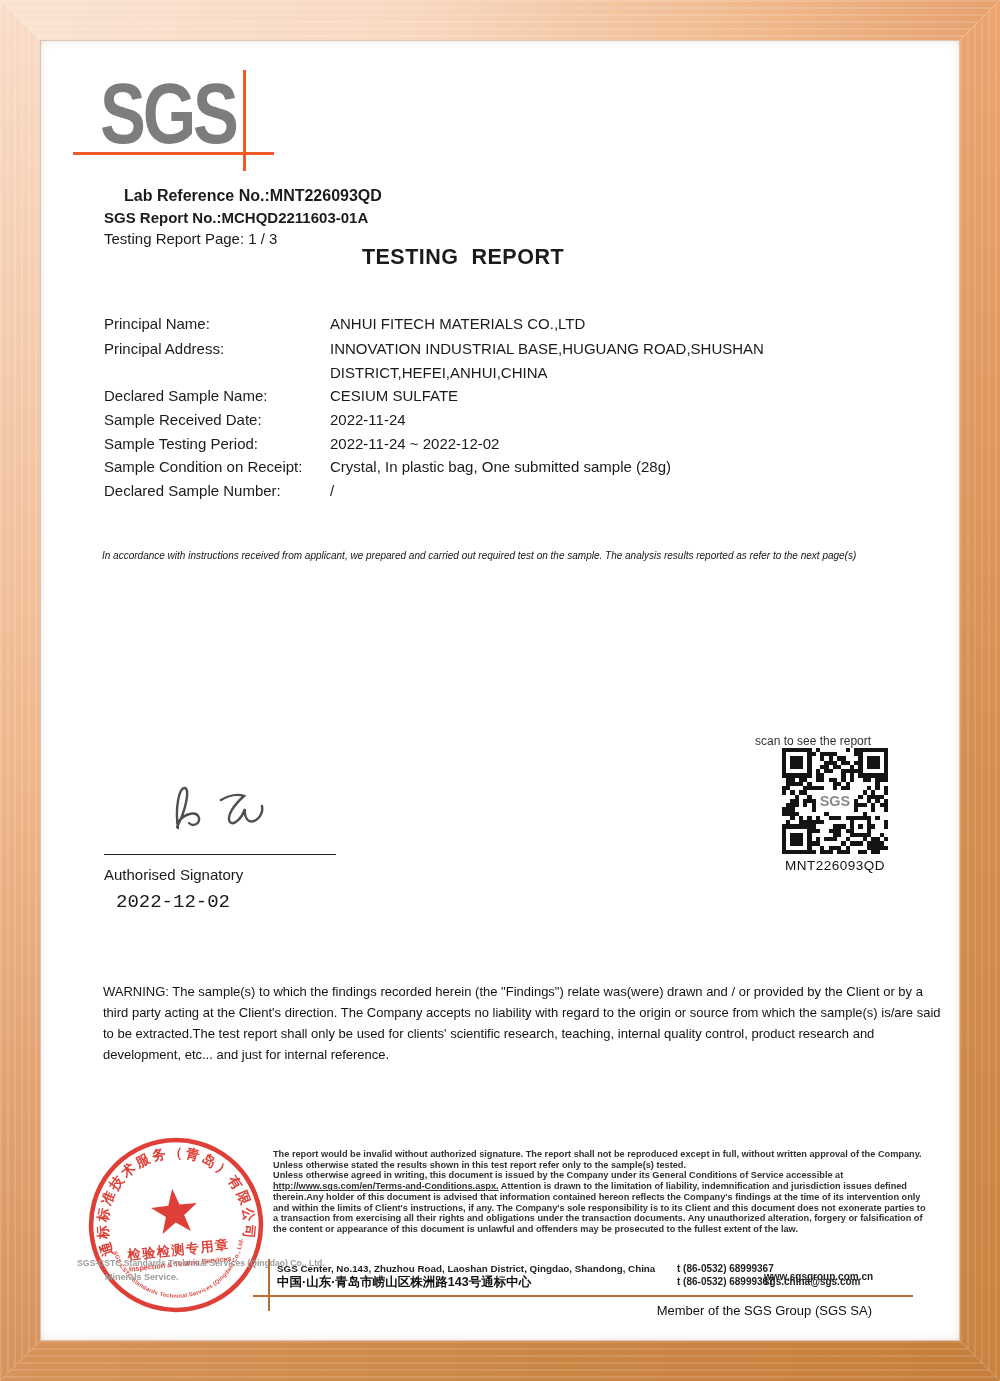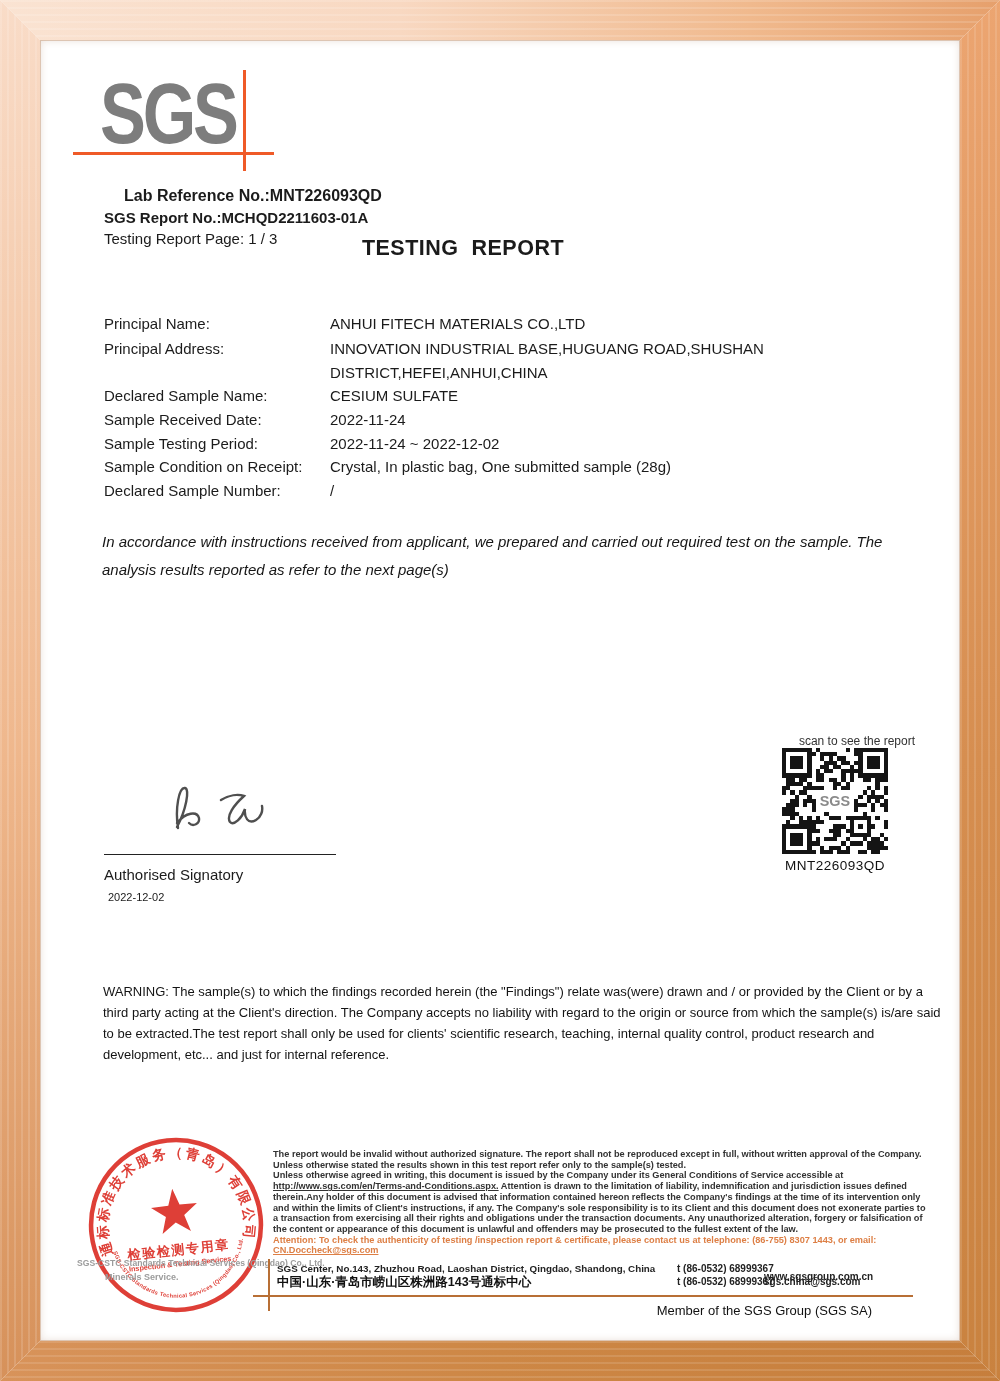--- a/index.html
+++ b/index.html
@@ -27,32 +27,32 @@
     box-shadow:inset 0 0 0 1px rgba(170,100,45,.30), inset 0 0 8px rgba(120,60,20,.18);}
   .abs{position:absolute;}
   
   .logo{left:60px;top:30px;font-size:86px;font-weight:bold;color:#7d7d7d;line-height:1;
     letter-spacing:-4px;transform:scaleX(.80);transform-origin:left top;}
   .cross-v{left:203px;top:30px;width:3px;height:101px;background:#ef5a28;}
   .cross-h{left:33px;top:112px;width:201px;height:3px;background:#ef5a28;}
   .labref{left:64px;top:147px;font-size:16px;font-weight:bold;margin-left:20px;}
   .repno{left:64px;top:169px;font-size:15px;font-weight:bold;}
   .pginfo{left:64px;top:190px;font-size:15px;}
-  .title{left:0;top:196px;width:846px;text-align:center;font-size:21.5px;font-weight:bold;
+  .title{left:0;top:205px;width:846px;text-align:center;font-size:21.5px;font-weight:bold;
     letter-spacing:.5px;white-space:pre;}
   
   .flabel{left:64px;font-size:15px;}
   .fvalue{left:290px;font-size:15px;}
-  .intro{left:62px;top:488px;width:812px;font-size:15px;font-style:italic;line-height:28px;color:#161616;}
+  .intro{left:62px;top:504px;width:812px;font-size:10px;font-style:italic;line-height:23px;color:#161616;}
   .company{left:64px;top:695px;font-size:15.5px;}
   .sigline{left:64px;top:814px;width:232px;border-top:1.5px solid #222;}
   .authsig{left:64px;top:826px;font-size:15px;}
-  .sigdate{left:68px;top:851px;font-size:11px;}
-  
-  .qrcap{left:715px;top:694px;width:160px;text-align:right;font-size:12px;color:#333;}
+  .sigdate{left:76px;top:851px;font-size:19px;font-family:Liberation Mono, monospace;}
+  
+  .qrcap{left:715px;top:694px;width:160px;text-align:left;font-size:12px;color:#333;}
   .qrsvg{left:742px;top:708px;}
   .qrlbl{left:715px;top:818px;width:160px;text-align:center;font-size:13.5px;color:#111;letter-spacing:.5px;}
   .warning{left:63px;top:941px;width:840px;font-size:13px;line-height:21px;color:#141414;}
   
   .stamp{left:45px;top:1094px;transform:rotate(-6deg);opacity:.93;}
   .branch-en{left:37px;top:1218px;font-size:8.6px;font-weight:bold;color:#9c9c9c;}
   .branch-dept{left:41px;top:1232px;font-size:9px;font-weight:bold;color:#9c9c9c;margin-left:24px;}
   .terms{left:233px;top:1109px;width:658px;font-size:9.2px;font-weight:bold;line-height:10.7px;color:#333;}
   .terms p{margin:0;}
   .terms .att{color:#dd7f45;}
@@ -357,21 +357,20 @@
       <text x="90" y="119" font-size="13" font-weight="bold" fill="#dc3128" text-anchor="middle" letter-spacing="1.5">检验检测专用章</text>
       <text x="90" y="131" font-size="7.2" font-weight="bold" fill="#dc3128" text-anchor="middle">Inspection &amp; Testing Services</text>
     </svg>
 
     <div class="abs branch-en">SGS-CSTC Standards Technical Services (Qingdao) Co., Ltd.</div>
     <div class="abs branch-dept">Minerals Service.</div>
 
     <div class="abs terms">
       <p>The report would be invalid without authorized signature. The report shall not be reproduced except in full, without written approval of the Company. Unless otherwise stated the results shown in this test report refer only to the sample(s) tested.</p>
       <p><span>Unless otherwise agreed in writing, this document is issued by the Company under its General Conditions of Service accessible at </span><a class="u">http://www.sgs.com/en/Terms-and-Conditions.aspx.</a><span> Attention is drawn to the limitation of liability, indemnification and jurisdiction issues defined therein.Any holder of this document is advised that information contained hereon reflects the Company's findings at the time of its intervention only and within the limits of Client's instructions, if any. The Company's sole responsibility is to its Client and this document does not exonerate parties to a transaction from exercising all their rights and obligations under the transaction documents. Any unauthorized alteration, forgery or falsification of the content or appearance of this document is unlawful and offenders may be prosecuted to the fullest extent of the law.</span></p>
-      <p class="att"><span>Attention: To check the authenticity of testing /inspection report &amp; certificate, please contact us at telephone: (86-755) 8307 1443, or email: </span><a class="u">CN.Doccheck@sgs.com</a></p>
     </div>
 
     <div class="abs divider-v"></div>
     <div class="abs rule-h"></div>
 
     <div class="abs addr-en">SGS Center, No.143, Zhuzhou Road, Laoshan District, Qingdao, Shandong, China</div>
     <div class="abs addr-zh">中国·山东·青岛市崂山区株洲路143号通标中心</div>
     <div class="abs phone1">t (86-0532)  68999367</div>
     <div class="abs phone2">t (86-0532)  68999367</div>
     <div class="abs web">www.sgsgroup.com.cn</div>

